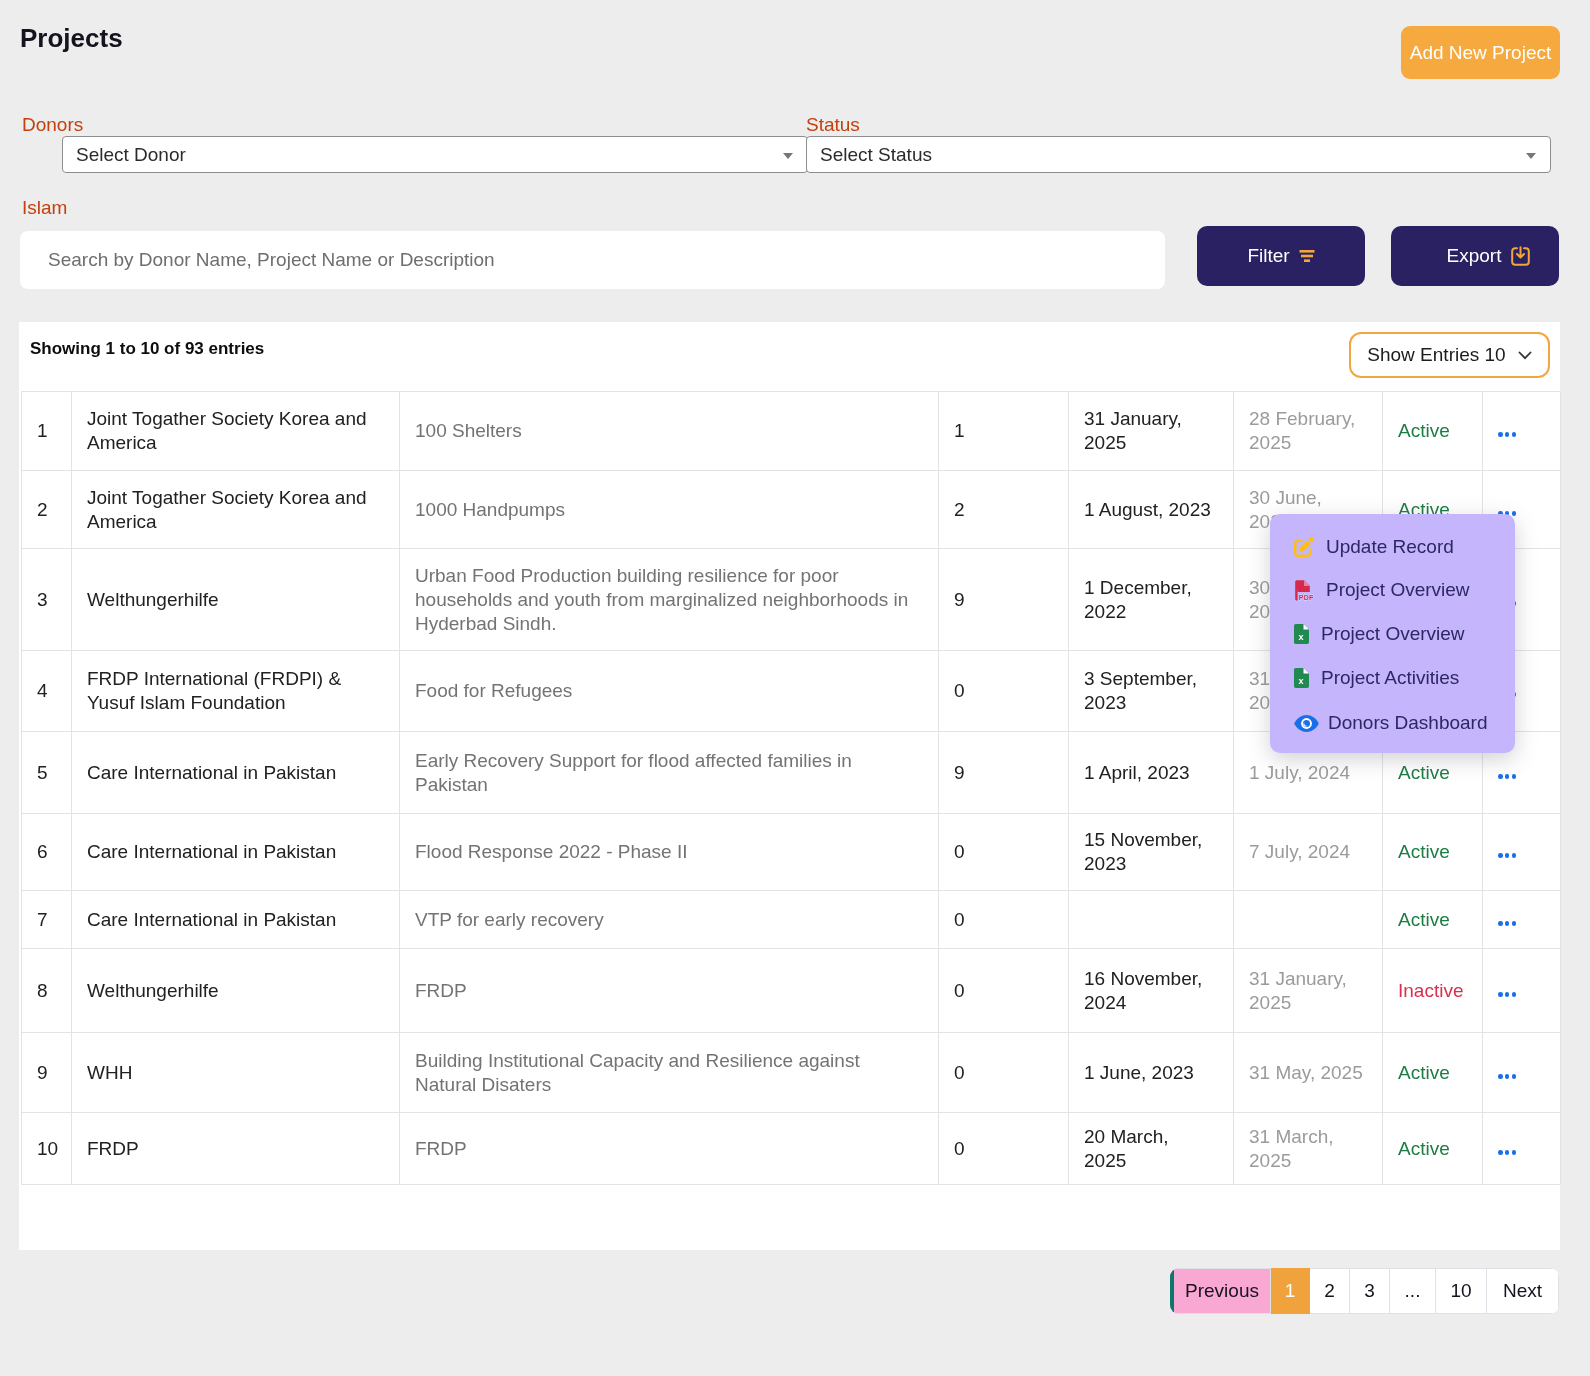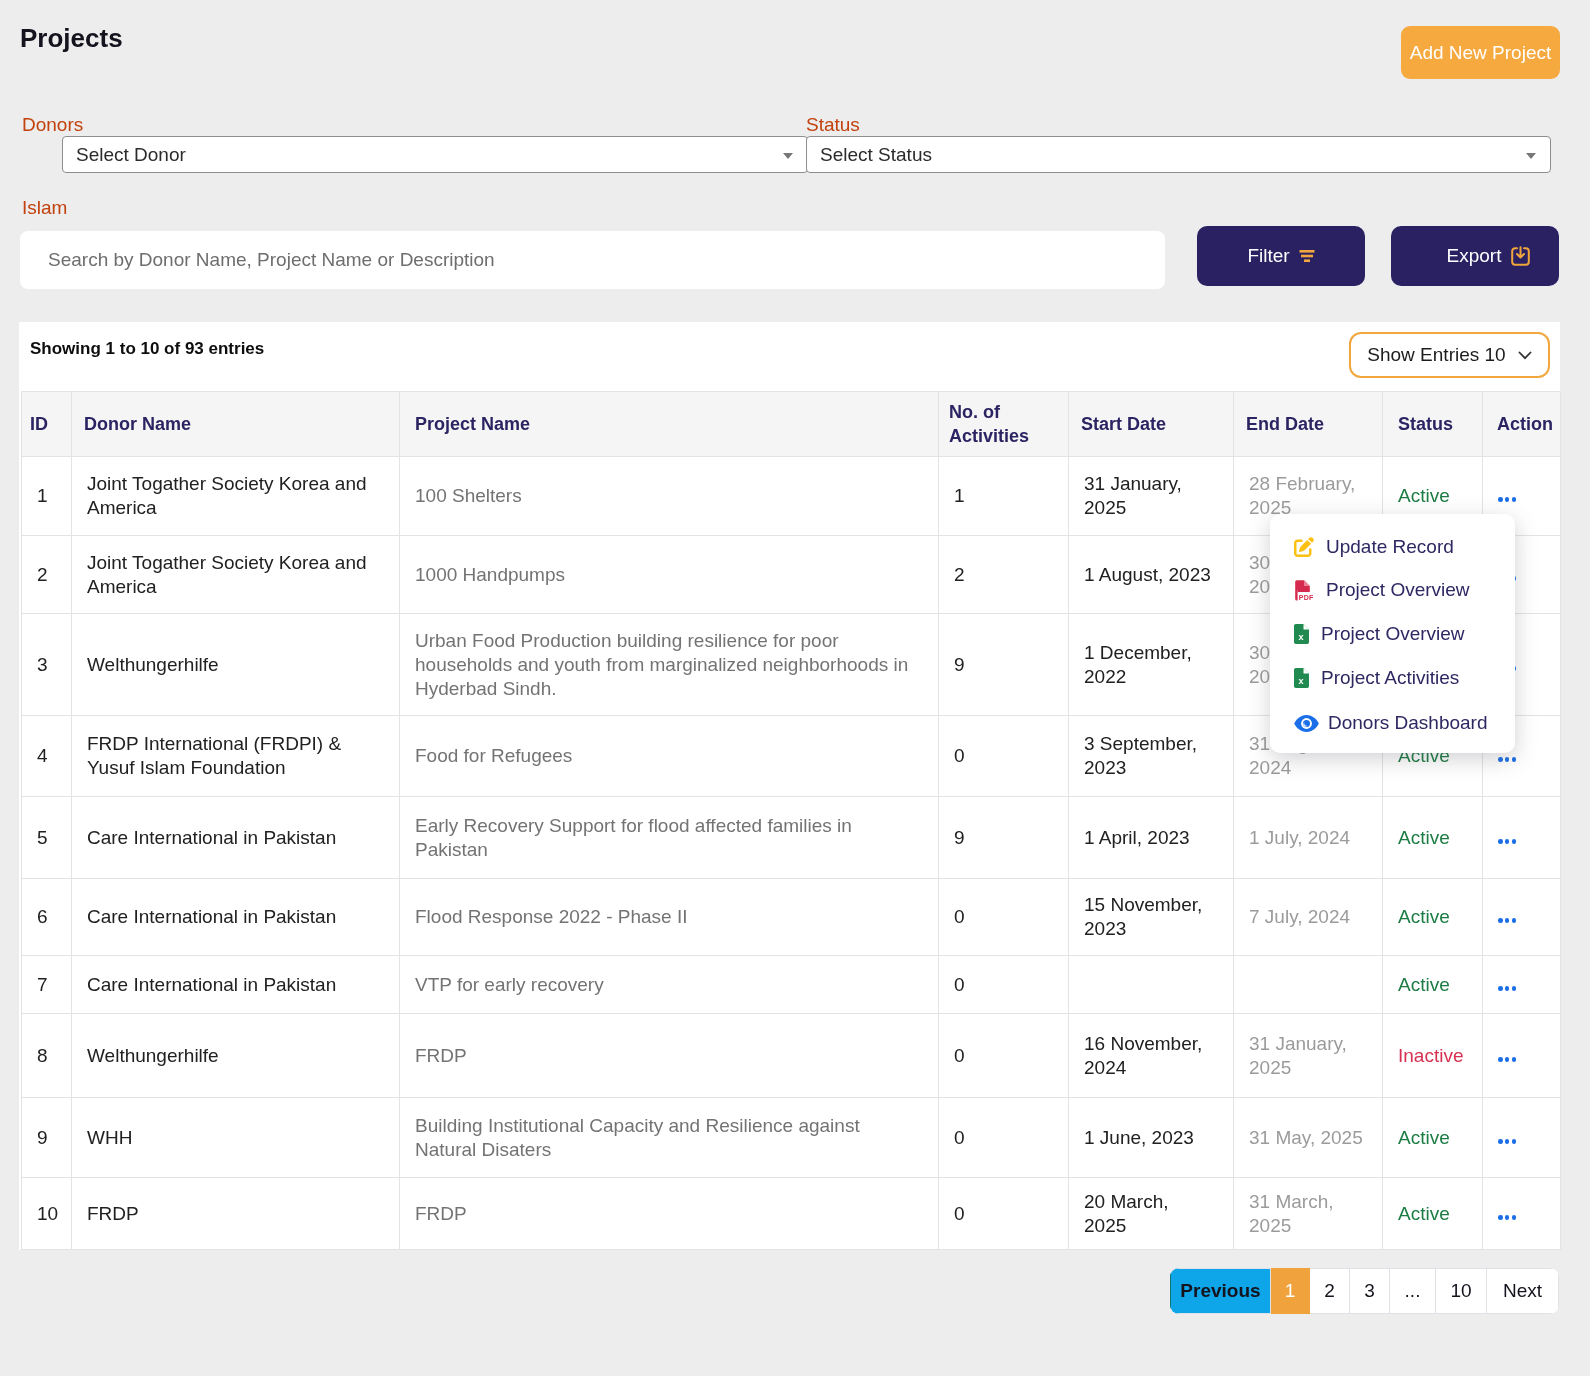--- a/index.html
+++ b/index.html
@@ -31,24 +31,24 @@
 table.grid td.link { color:#737373; }
 table.grid td.gray { color:#9b9b9b; }
 table.grid td.act { color:#1c7c43; font-weight:500; }
 table.grid td.inact { color:#d63050; font-weight:500; }
 table.grid td.dots { color:#1a6fe8; }
 .dot3 { display:inline-flex; gap:2.2px; margin-left:0; }
 .dot3 i { width:4.6px; height:4.6px; border-radius:50%; background:#1a6fe8; display:block; }
 
 .pager { left:1170px; top:1268px; height:46px; display:flex; border-radius:9px; overflow:hidden; box-shadow:0 0 0 0 transparent; }
 .pager .pg { border:1px solid #dee2e6; border-left:none; background:#fff; color:#15131d; font-size:19px; display:flex; align-items:center; justify-content:center; }
-.pager .pg.first { border-left:1px solid #0f766e; background:#0ea5e9;font-weight:bold; }
+.pager .pg.first { border-left:4px solid #0f766e; background:#f9a8d4; }
 .pager .pg.on { background:#f0a23c; color:#fff; border-color:#f0a23c; }
 
-.menu { left:1270px; top:514px; width:245px; height:239px; background:#ffffff; border-radius:10px; box-shadow:0 6px 22px rgba(90,90,100,.28); z-index:9; }
+.menu { left:1270px; top:514px; width:245px; height:239px; background:#c4b5fd; border-radius:10px; box-shadow:0 6px 22px rgba(90,90,100,.28); z-index:9; }
 .mi { position:absolute; height:24px; display:flex; align-items:center; }
 .txt { font-size:19px; font-weight:500; color:#2d2862; }
 </style>
 </head>
 <body>
 
 <h1 class="abs title">Projects</h1>
 <div class="abs addbtn">Add New Project</div>
 
 <div class="abs lbl" style="left:22px; top:114px;">Donors</div>
@@ -86,30 +86,20 @@
 <col style="width:50px">
       <col style="width:328px">
       <col style="width:539px">
       <col style="width:130px">
       <col style="width:165px">
       <col style="width:149px">
       <col style="width:100px">
       <col style="width:78px">
 </colgroup>
 <tbody>
-      <tr style="height:65px">
-<th class="id">ID</th>
-        <th style="padding-left:12px">Donor Name</th>
-        <th>Project Name</th>
-        <th style="padding-left:10px">No. of Activities</th>
-        <th style="padding-left:12px">Start Date</th>
-        <th style="padding-left:12px">End Date</th>
-        <th>Status</th>
-        <th style="padding-left:14px">Action</th>
-</tr>
 <tr style="height:79px">
 <td>1</td>
         <td>Joint Togather Society Korea and<br>America</td>
         <td class="link">100 Shelters</td>
         <td>1</td>
         <td>31 January,<br>2025</td>
         <td class="gray">28 February,<br>2025</td>
         <td class="act">Active</td>
         <td class="dots"><span class="dot3">
             <i></i>

